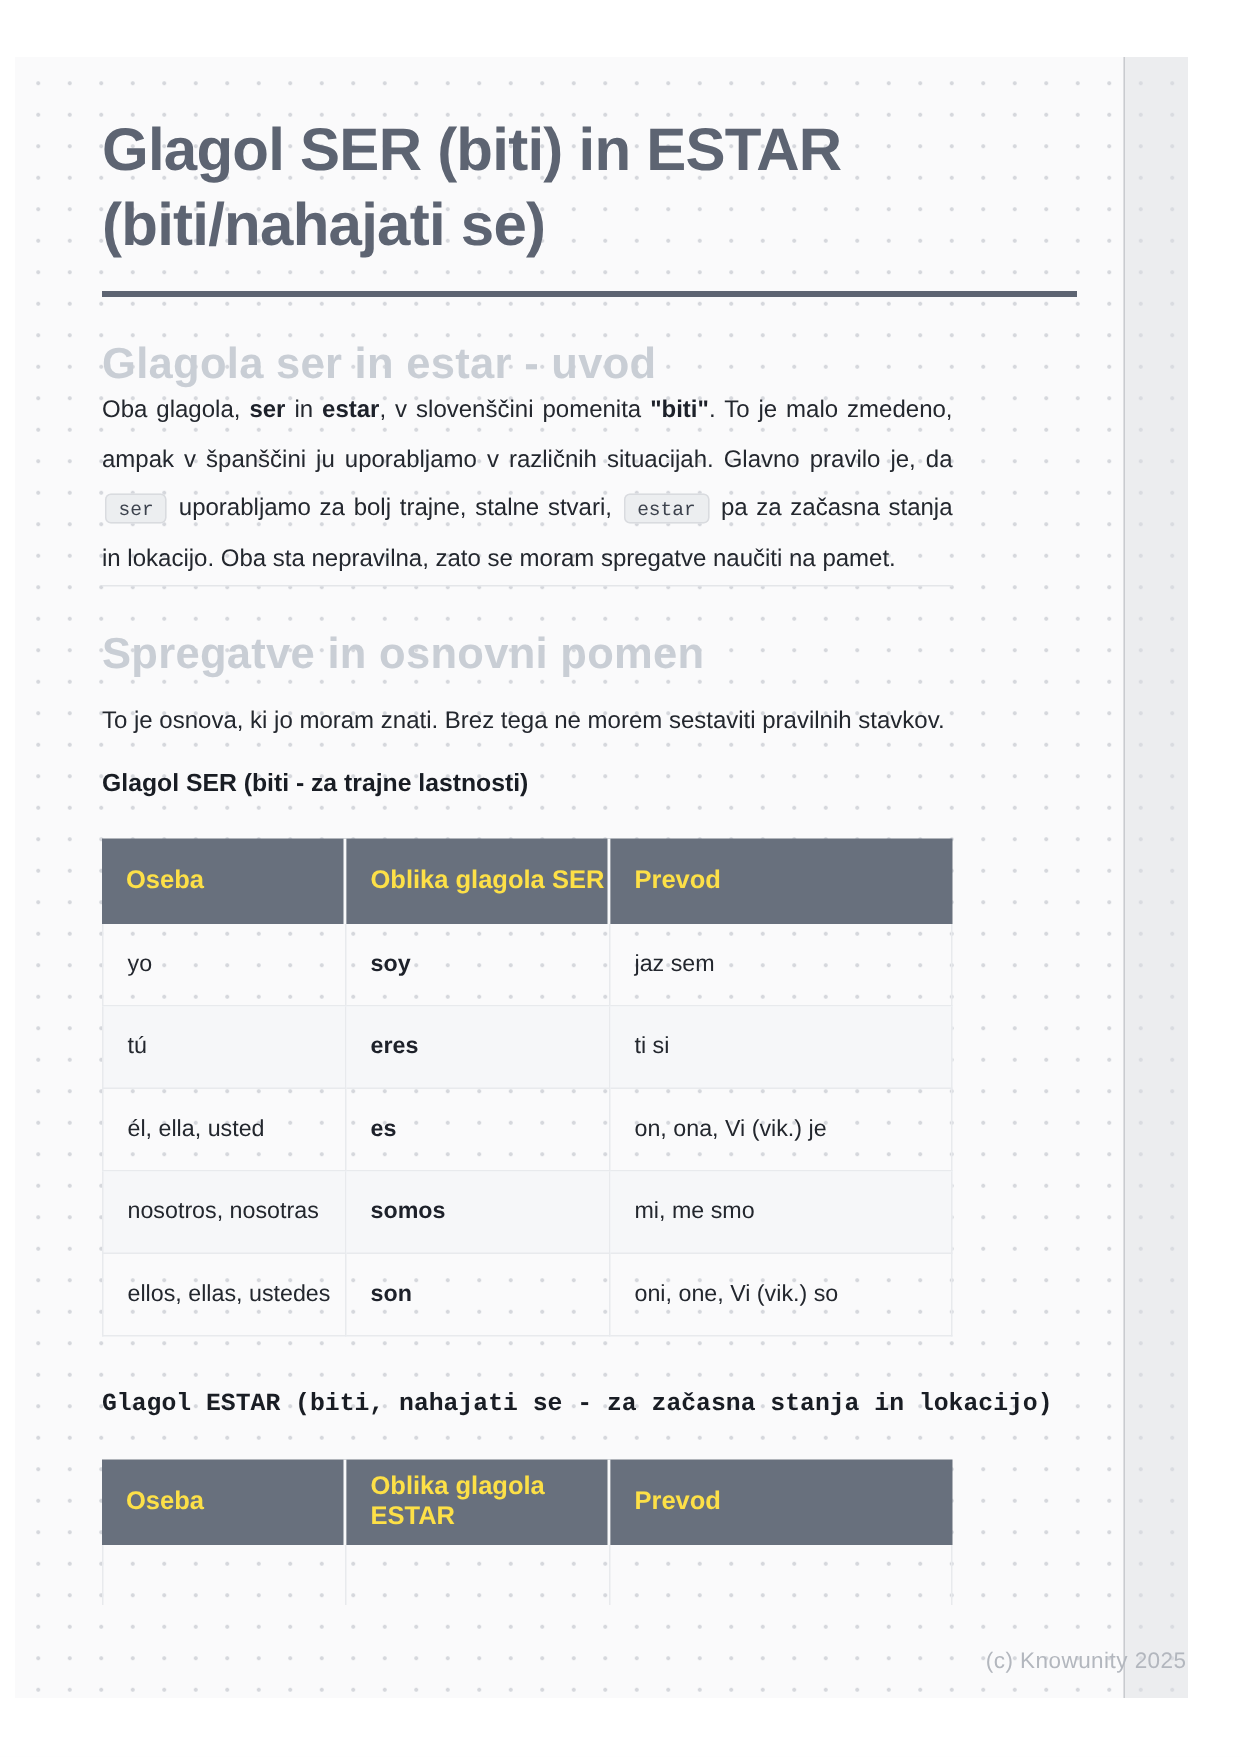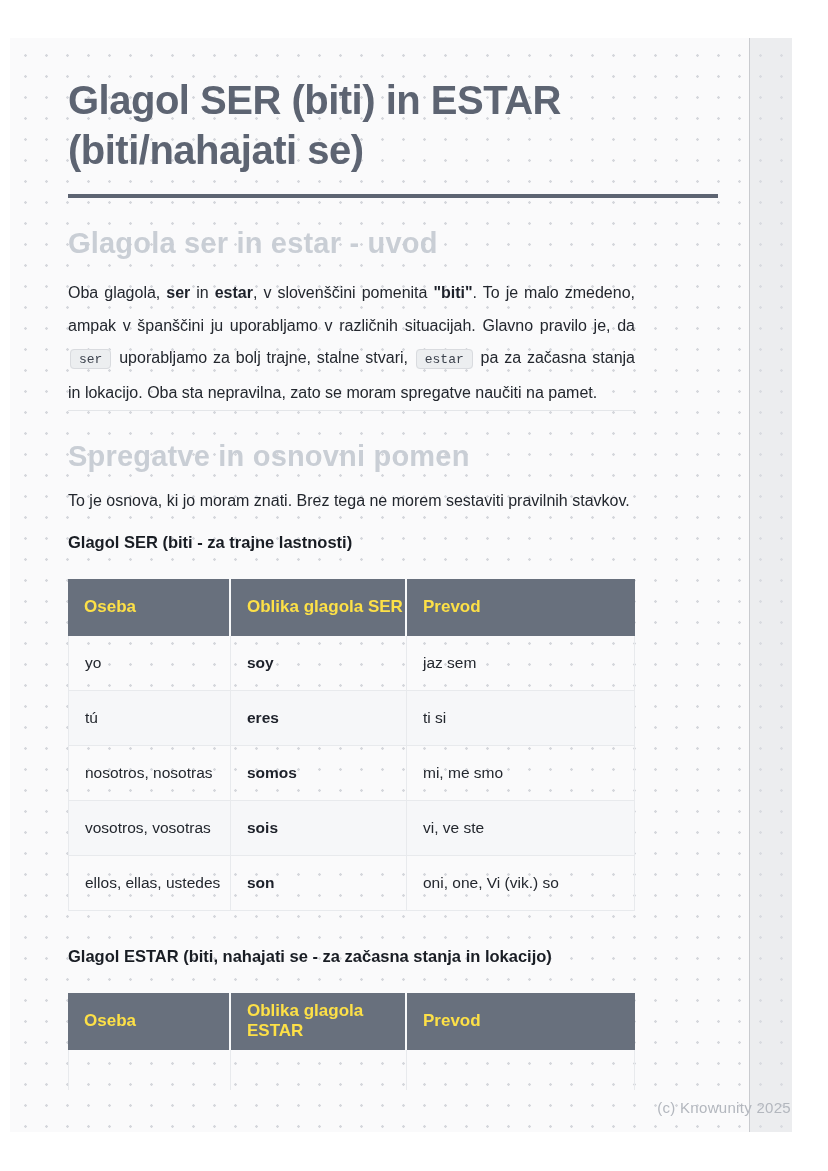--- a/index.html
+++ b/index.html
@@ -32,40 +32,40 @@
   }
 
   .title-rule { margin-top: 19px; width: 650px; height: 4px; background: #5d6472; }
 
   h2.section-heading {
     margin-top: 32px; font-size: 29px; line-height: 26px; font-weight: 700;
     color: #c9ced5; letter-spacing: 0.2px;
   }
 
   p.body-text {
-    margin-top: 21px; width: 567px;
+    margin-top: 2px; width: 567px;
     font-size: 16px; line-height: 32.5px; color: #23272e;
     text-align: justify;
   }
   p.body-text .b { font-weight: 700; color: #1d212a; }
   p.body-text code {
     font-family: "Liberation Mono", monospace; font-size: 13px;
     background: #eceef0; border: 1px solid #d9dbdf; border-radius: 4px;
     padding: 2px 8px 1px; color: #3c424d; white-space: nowrap; margin: 0 2px;
   }
 
   hr.light-divider { margin-top: 1px; width: 567px; border: none; border-top: 1px solid #e4e6e9; }
 
   h2.section-heading + p.body-text.lead { margin-top: 16px; }
 
   h3.table-title {
     font-size: 16.5px; line-height: 22px; font-weight: 700; color: #191d24;
   }
   h3.ser-title { margin-top: 13px; }
-  h3.estar-title { margin-top: 34px; }
+  h3.estar-title { margin-top: 34px; font-family: Liberation Mono, monospace; }
 
   table.conj {
     margin-top: 26px; width: 567px; table-layout: fixed;
     border-collapse: separate; border-spacing: 0;
     font-size: 15.5px; color: #23272e;
   }
   table.conj col.c0 { width: 163px; }
   table.conj col.c1 { width: 176px; }
   table.conj col.c2 { width: 228px; }
 
@@ -138,28 +138,28 @@
               <td class="col0">yo</td>
               <td class="col1">soy</td>
               <td class="col2">jaz sem</td>
             </tr>
             <tr>
               <td class="col0">tú</td>
               <td class="col1">eres</td>
               <td class="col2">ti si</td>
             </tr>
             <tr>
+              <td class="col0">él, ella, usted</td>
+              <td class="col1">es</td>
+              <td class="col2">on, ona, Vi (vik.) je</td>
+            </tr>
+            <tr>
               <td class="col0">nosotros, nosotras</td>
               <td class="col1">somos</td>
               <td class="col2">mi, me smo</td>
-            </tr>
-            <tr>
-              <td class="col0">vosotros, vosotras</td>
-              <td class="col1">sois</td>
-              <td class="col2">vi, ve ste</td>
             </tr>
             <tr>
               <td class="col0">ellos, ellas, ustedes</td>
               <td class="col1">son</td>
               <td class="col2">oni, one, Vi (vik.) so</td>
             </tr>
           </tbody>
         </table>
 
       <h3 class="table-title estar-title">Glagol ESTAR (biti, nahajati se - za začasna stanja in lokacijo)</h3>

